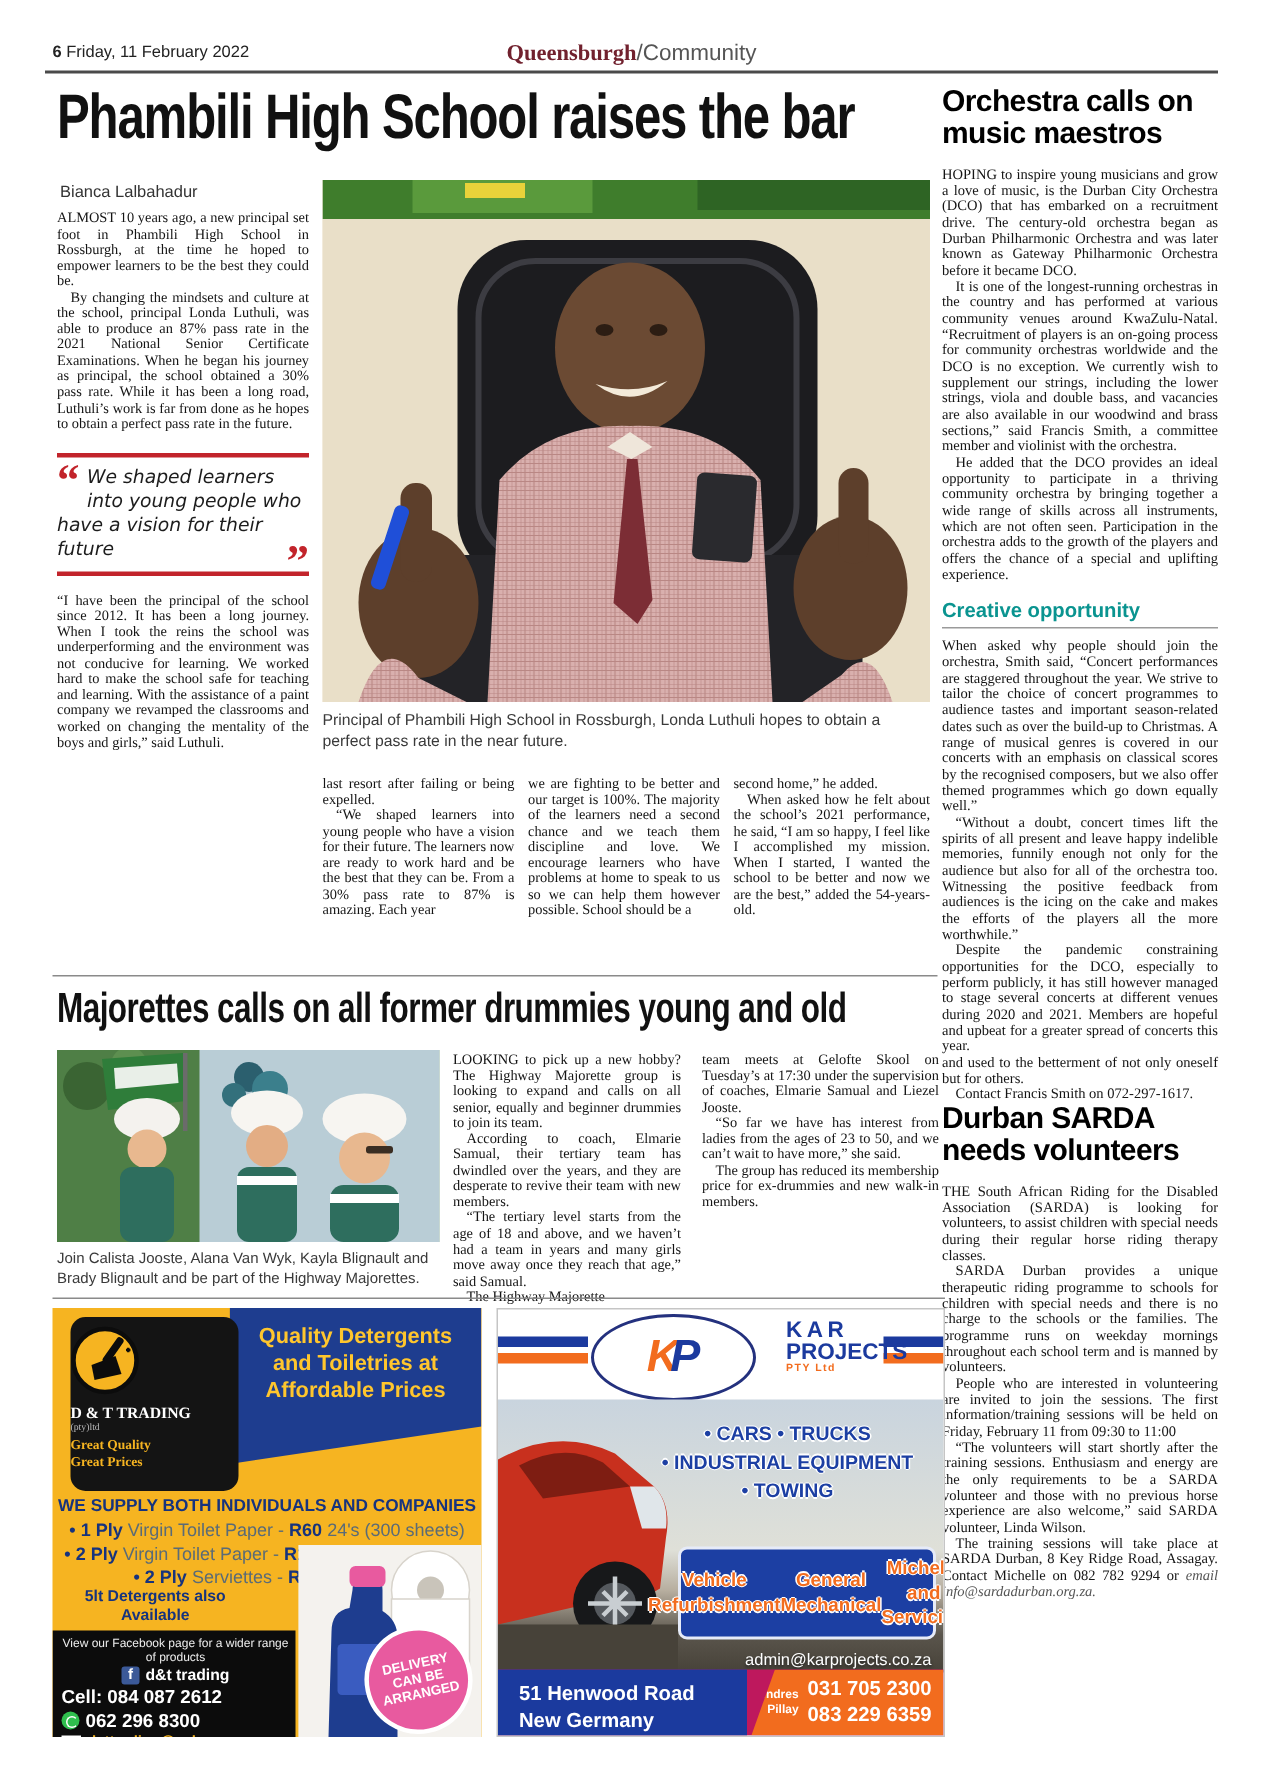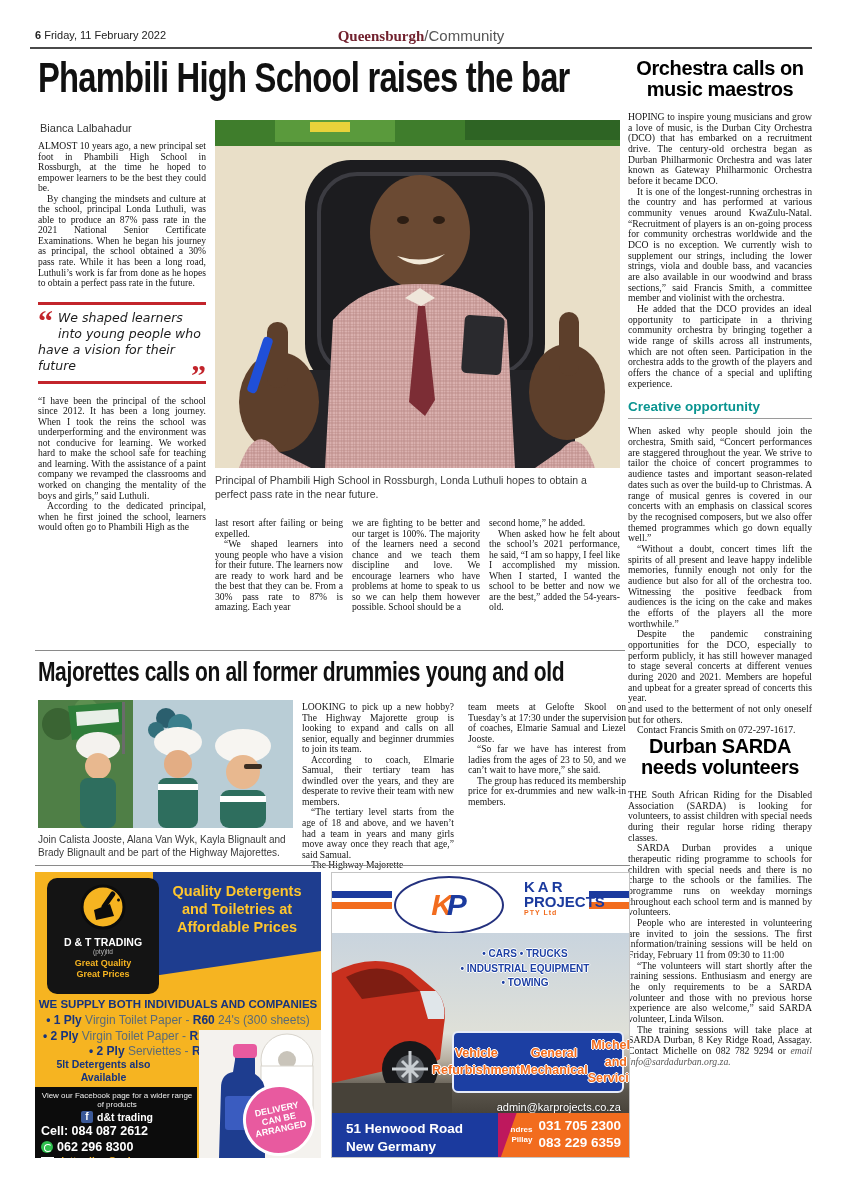--- a/index.html
+++ b/index.html
@@ -40,41 +40,41 @@
   .pq .cq{position:absolute;right:0;top:-24px;font-family:"Liberation Serif",serif;font-weight:bold;font-size:30px;color:#c2242b;line-height:1;}
 
   
   .photo-main{left:215px;top:120px;width:405px;height:348px;background:#e9dfc8;}
   .cap-main{left:215px;top:474px;width:405px;font-size:10.5px;line-height:1.3;color:#3a3a3a;}
   .photo-maj{left:38px;top:700px;width:255px;height:128px;background:#9db8a0;}
   .cap-maj{left:38px;top:833px;width:258px;font-size:10px;line-height:1.3;color:#3a3a3a;}
 
   
   .rightcol{left:628px;top:58px;width:184px;}
-  .rightcol .h2{font-family:"Liberation Sans",sans-serif;font-size:20px;font-weight:bold;line-height:1.05;letter-spacing:-0.4px;color:#000;margin:0 0 12px;text-align:center;}
+  .rightcol .h2{font-family:"Liberation Sans",sans-serif;font-size:20px;font-weight:bold;line-height:1.05;letter-spacing:-0.4px;color:#000;margin:0 0 12px;}
   .rightcol .body{font-family:"Liberation Serif",serif;font-size:9.7px;line-height:1.1;text-align:justify;color:#141414;}
   .rightcol .body p{margin:0;}
   .rightcol .body p.ind{text-indent:9px;}
   .subhead{color:#0a9490;font-size:13.5px;font-weight:bold;margin:10px 0 0;padding-bottom:4px;border-bottom:1px solid #9a9a9a;}
   .subgap{height:7px;}
   .h2-sarda{font-size:23px;font-weight:bold;line-height:1.08;letter-spacing:-0.6px;margin:16px 0 9px;}
   .em{font-style:italic;color:#555;}
 
   
   .majA{left:302px;top:702px;width:152px;}
   .majB{left:468px;top:702px;width:158px;}
 
   .rule-thin{height:1px;background:#8a8a8a;}
 
   
   .ad-dt{left:35px;top:872px;width:286px;height:286px;background:#f6b421;overflow:hidden;}
   .dt-blue{position:absolute;right:0;top:0;width:168px;height:104px;background:#1e3d8f;
            clip-path:polygon(0 0,100% 0,100% 76%,0 100%);}
   .dt-blue .t{margin-top:10px;text-align:center;color:#ffc62d;font-weight:bold;font-size:14.5px;line-height:1.25;}
-  .dt-logo{position:absolute;left:12px;top:6px;width:112px;height:116px;background:#141414;border-radius:10px;text-align:center;color:#fff;}
+  .dt-logo{position:absolute;left:12px;top:6px;width:112px;height:116px;background:#141414;border-radius:10px;color:#fff;font-family:Liberation Serif, serif;}
   .dt-logo .nm{font-size:10.5px;font-weight:bold;margin-top:2px;}
   .dt-logo .pty{font-size:6.5px;color:#bbb;}
   .dt-logo .gq{font-size:9px;font-weight:bold;color:#f6b421;line-height:1.2;margin-top:3px;}
   .dt-supply{position:absolute;left:0;right:0;top:126px;text-align:center;font-size:11.5px;font-weight:bold;color:#16337e;}
   .dt-items{position:absolute;left:0;right:0;top:141px;text-align:center;font-size:12px;line-height:1.3;color:#5a6b77;}
   .dt-items b{color:#16337e;}
   .dt-note{position:absolute;left:6px;top:186px;width:125px;text-align:center;font-size:10.5px;font-weight:bold;color:#16337e;line-height:1.2;}
   .dt-black{position:absolute;left:0;top:215px;width:162px;height:71px;background:#0c0c0c;color:#eee;padding:4px 4px 0 6px;box-sizing:border-box;}
   .dt-black .fbnote{font-size:8px;line-height:1.15;text-align:center;}
   .dt-row{display:flex;align-items:center;gap:4px;margin-top:2px;}
@@ -97,21 +97,21 @@
   .kar-oval{position:absolute;left:62px;top:3px;width:106px;height:54px;background:#fff;border:2px solid #24317e;border-radius:50%;
             display:flex;align-items:center;justify-content:center;font-style:italic;font-weight:bold;font-size:30px;}
   .kar-oval .k{color:#f26c1e;}
   .kar-oval .p{color:#1b3a9e;margin-left:-6px;}
   .kar-name{position:absolute;left:192px;top:6px;line-height:1.0;color:#1b3a9e;font-weight:bold;}
   .kar-name .l1{font-size:15px;letter-spacing:3px;}
   .kar-name .l2{font-size:15px;}
   .kar-name .l3{font-size:7px;color:#f26c1e;letter-spacing:1px;}
   .kar-photo{position:absolute;left:0;top:60px;right:0;height:182px;
              background:linear-gradient(#c9d4de 0%,#dfe0d8 55%,#b7ae9f 70%,#5a554c 86%,#474239 100%);}
-  .kar-serv{position:absolute;right:4px;top:14px;width:200px;text-align:center;color:#1c3fa3;font-weight:bold;font-size:10px;line-height:1.45;
+  .kar-serv{position:absolute;right:4px;top:14px;width:200px;text-align:center;color:#1c3fa3;font-weight:bold;font-size:13px;line-height:1.45;
             text-shadow:1px 0 0 #fff,-1px 0 0 #fff,0 1px 0 #fff,0 -1px 0 #fff;}
   .kar-box{position:absolute;left:120px;top:98px;width:168px;height:58px;background:#1c3fa3;border:2px solid #e6ebf8;border-radius:6px;
            display:flex;flex-direction:row;align-items:center;justify-content:center;
            color:#f26c1e;font-weight:bold;font-size:12.5px;line-height:1.35;text-align:center;
            text-shadow:1px 0 0 #fff,-1px 0 0 #fff,0 1px 0 #fff,0 -1px 0 #fff;}
   .kar-email{position:absolute;right:8px;top:168px;color:#fff;font-weight:normal;font-size:11px;text-shadow:0 1px 2px #222;}
   .kar-bar{position:absolute;left:0;right:0;bottom:0;height:44px;background:#be185d;display:flex;}
   .kar-bar .blue{width:56%;background:#1b3a9e;color:#fff;font-weight:bold;font-size:13.5px;line-height:1.3;padding:7px 0 0 14px;box-sizing:border-box;}
   .kar-bar .orange{flex:1;background:#f26c1e;clip-path:polygon(14% 0,100% 0,100% 100%,2% 100%);
                    display:flex;align-items:center;justify-content:flex-end;gap:6px;padding-right:8px;color:#fff;}
@@ -135,21 +135,20 @@
     <p class="ind">By changing the mindsets and culture at the school, principal Londa Luthuli, was able to produce an 87% pass rate in the 2021 National Senior Certificate Examinations. When he began his journey as principal, the school obtained a 30% pass rate. While it has been a long road, Luthuli’s work is far from done as he hopes to obtain a perfect pass rate in the future.</p>
     <div class="pq">
       <span class="oq">“</span>
       <span class="txt">We shaped learners into young people who have a vision for their future</span>
       <div style="clear:both;"></div>
       <div class="bot">
           <span class="cq">”</span>
         </div>
     </div>
     <p>“I have been the principal of the school since 2012. It has been a long journey. When I took the reins the school was underperforming and the environment was not conducive for learning. We worked hard to make the school safe for teaching and learning. With the assistance of a paint company we revamped the classrooms and worked on changing the mentality of the boys and girls,” said Luthuli.</p>
-    <p class="ind">According to the dedicated principal, when he first joined the school, learners would often go to Phambili High as the</p>
   </div>
 
   <div class="abs photo-main">
     <svg width="405" height="348" viewBox="0 0 405 348">
       <defs>
         <pattern id="chk" width="6" height="6" patternUnits="userSpaceOnUse">
           <rect width="6" height="6" fill="#d9b0ae"></rect>
           <path d="M0 0H6M0 3H6M0 0V6M3 0V6" stroke="#b98784" stroke-width="0.8"></path>
         </pattern>
       </defs>

